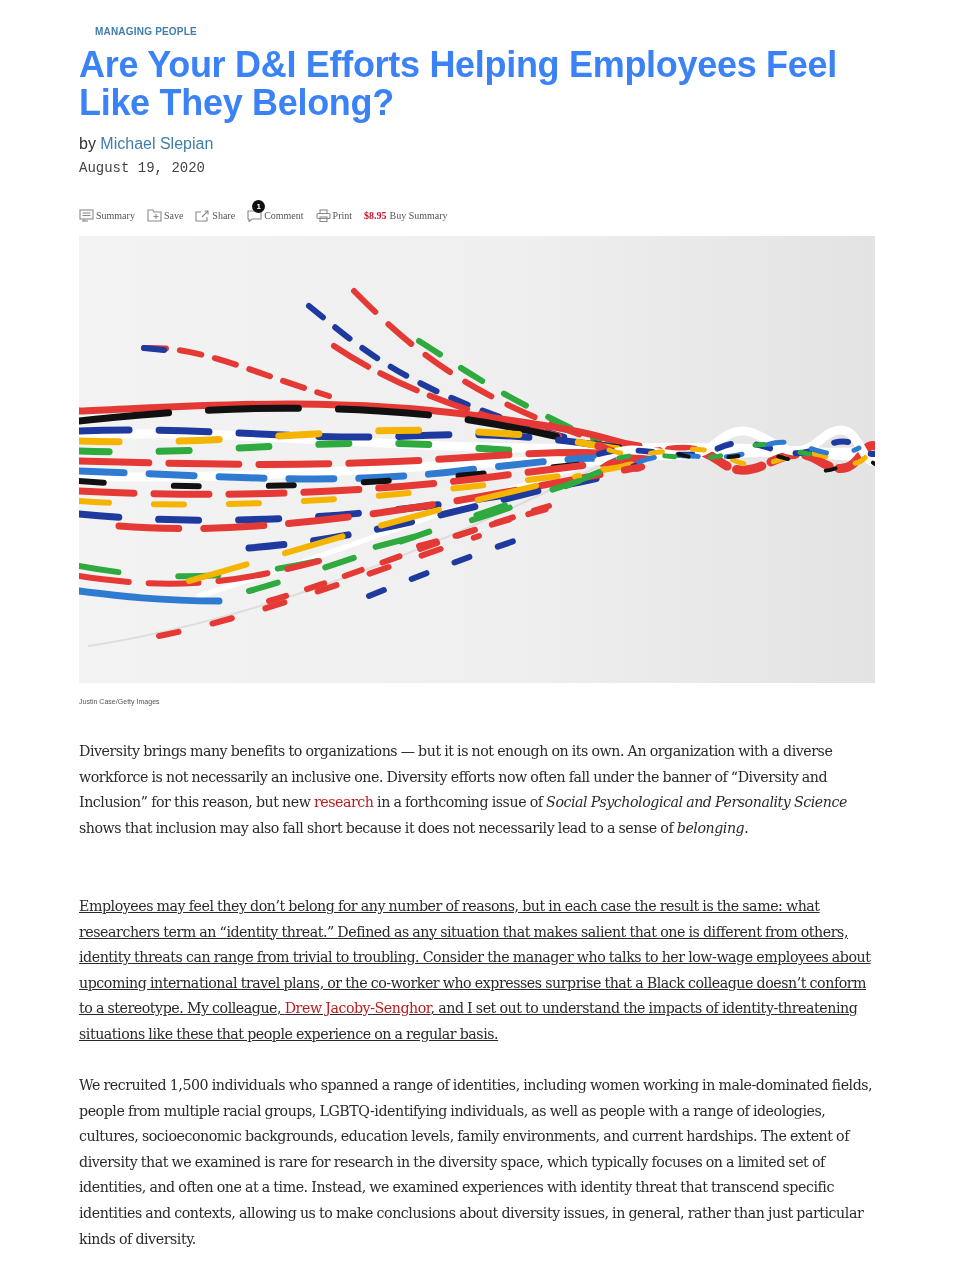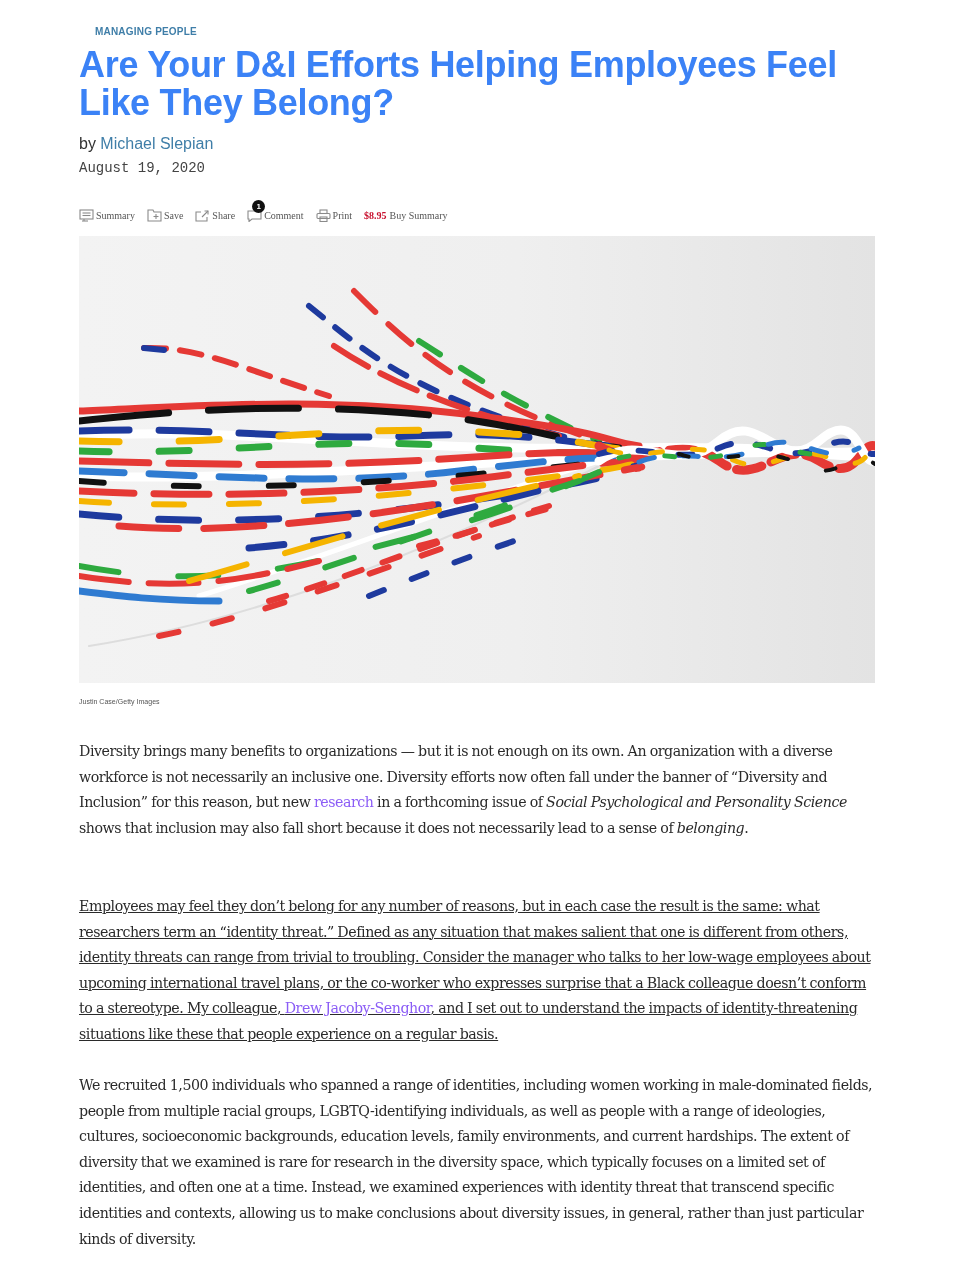--- a/index.html
+++ b/index.html
@@ -143,21 +143,21 @@
       line-height: 25.6px;
       color: #2a2a2a;
       margin: 0;
       letter-spacing: -0.45px;
       word-spacing: -0.5px;
     }
     .p1 { top: 739px; }
     .p2 { top: 894px; text-decoration: underline; }
     .p3 { top: 1073px; }
     .body-text a {
-      color: #8b5cf6;
+      color: #b91c1c;
       text-decoration: none;
       text-align: right;
     }
   </style>
 </head>
 <body>
 
 <div class="page">
 
   <div class="topic">MANAGING PEOPLE</div>

